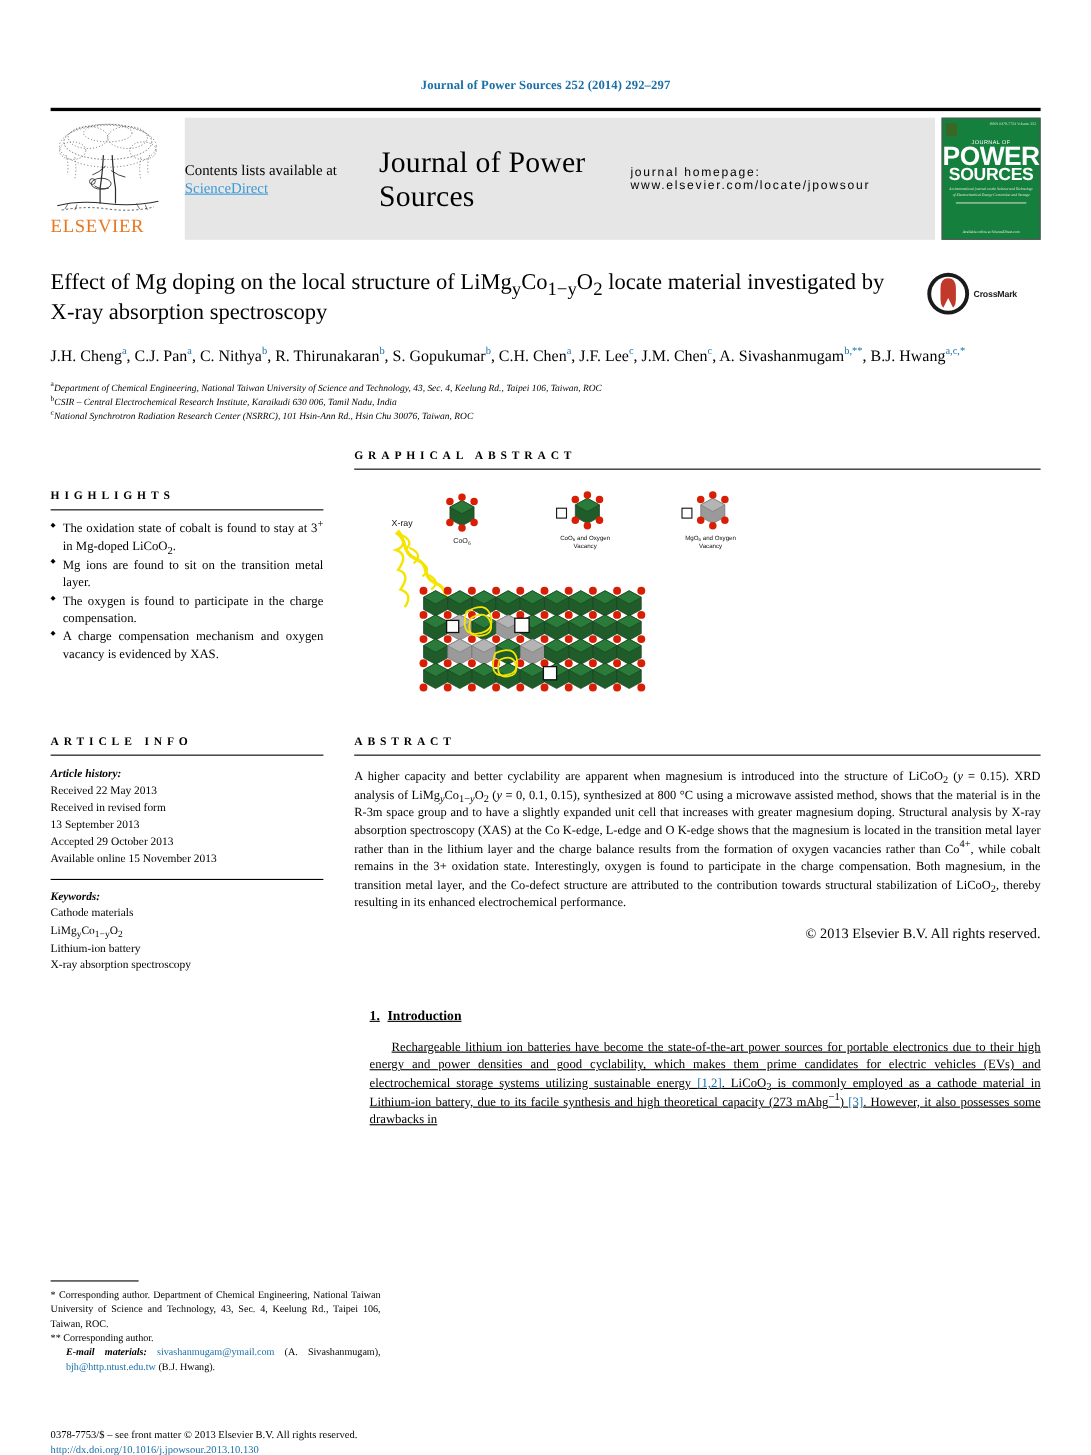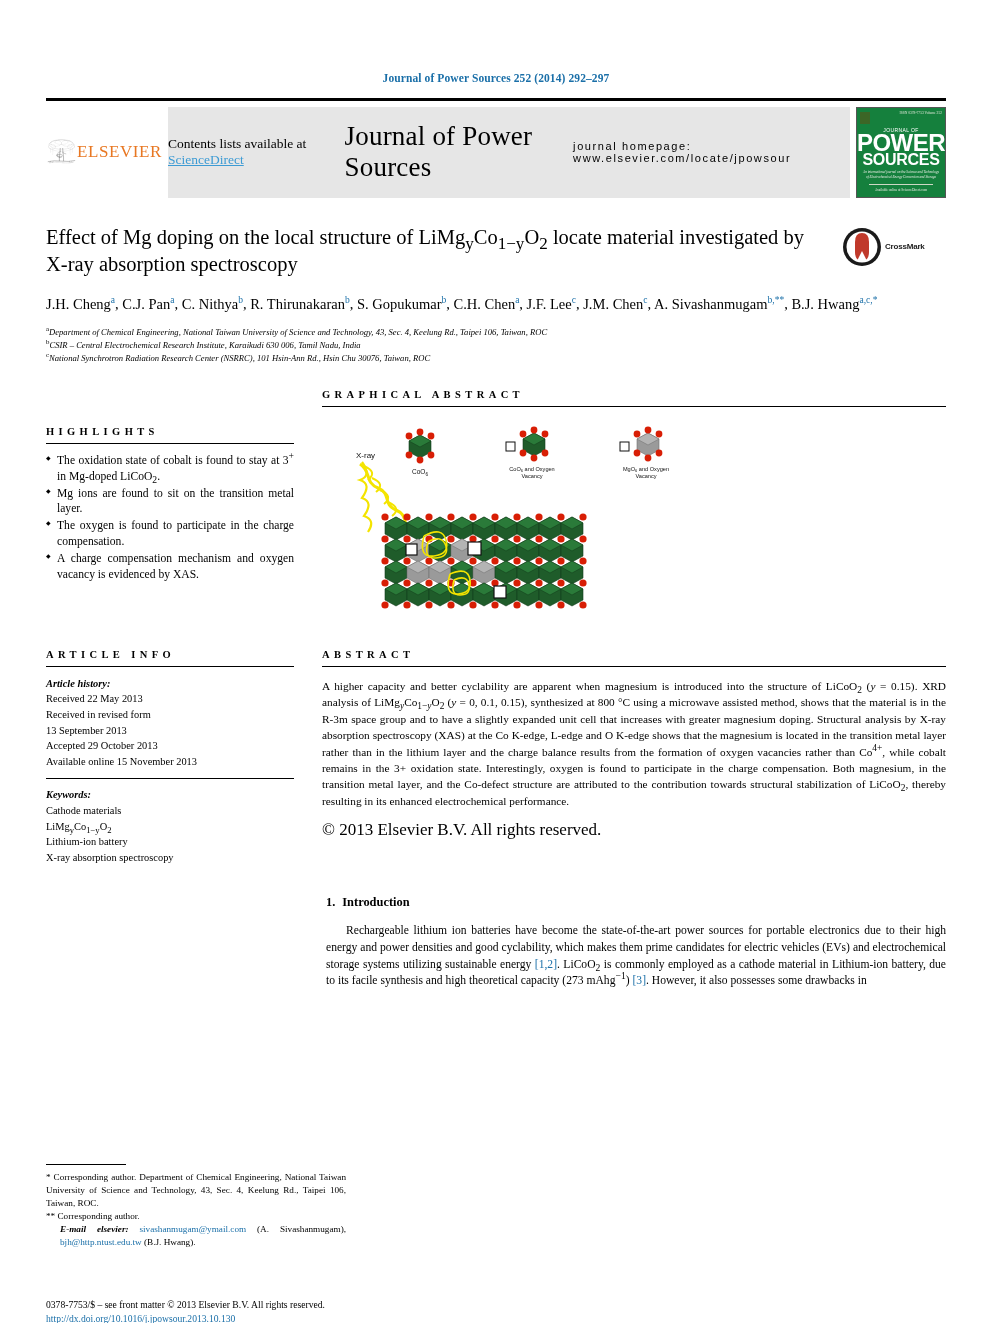--- a/index.html
+++ b/index.html
@@ -33,22 +33,22 @@
     border-top: 3px solid #000;
     padding-top: 6px;
     display: flex;
     align-items: stretch;
     gap: 6px;
   }
   .elsevier-logo {
     width: 116px;
     flex: 0 0 116px;
     display: flex;
-    flex-direction: row;
-    align-items: center;
+    flex-direction: column;
+    align-items: flex-start;
     justify-content: flex-end;
     padding-bottom: 2px;
   }
   .elsevier-tree { width: 104px; height: 88px; }
   .elsevier-word {
     font-family: "Liberation Serif", serif;
     font-size: 17px;
     letter-spacing: 0.6px;
     color: #E87722;
     font-weight: normal;
@@ -222,27 +222,27 @@
   .artinfo { font-size: 10.4px; line-height: 1.5; }
   .artinfo .lbl { font-style: italic; font-weight: bold; }
   .hr-thin2 { border-top: 1px solid #000; margin: 9px 0 8px 0; }
 
   .abstract-body {
     font-size: 11.3px;
     line-height: 1.45;
     text-align: justify;
   }
   .copyright {
-    text-align: left;
-    font-size: 17px;
+    text-align: right;
+    font-size: 13px;
     margin-top: 3px;
   }
 
   
-  .lower { margin: 30px 46px 16px 46px; display: flex; gap: 32px; }
+  .lower { margin: 30px 46px 16px 46px; display: flex; gap: 42px; text-decoration: underline; }
   .lower-left { flex: 0 0 248px; position: relative; }
   .lower-right { flex: 1 1 auto; }
   .intro-head {
     font-size: 12.4px;
     font-weight: bold;
     margin: 0 0 13px 0;
   }
   .intro-head .num { margin-right: 7px; }
   .intro-p {
     font-size: 11.6px;
@@ -611,21 +611,21 @@
       </h2>
       <p class="intro-p">Rechargeable lithium ion batteries have become the state-of-the-art power sources for portable electronics due to their high energy and power densities and good cyclability, which makes them prime candidates for electric vehicles (EVs) and electrochemical storage systems utilizing sustainable energy <a class="cite" href="#">[1,2]</a>. LiCoO<sub>2</sub> is commonly employed as a cathode material in Lithium-ion battery, due to its facile synthesis and high theoretical capacity (273&nbsp;mAhg<sup>−1</sup>) <a class="cite" href="#">[3]</a>. However, it also possesses some drawbacks in</p>
     </div>
   </div>
 
   <div class="footnotes">
     <div class="fn-rule"></div>
     <div class="fn-line">* Corresponding author. Department of Chemical Engineering, National Taiwan University of Science and Technology, 43, Sec. 4, Keelung Rd., Taipei 106, Taiwan, ROC.</div>
     <div class="fn-line">** Corresponding author.</div>
     <div class="fn-line" style="padding-left:14px">
-      <span class="fn-email">E-mail elsevier:</span>
+      <span class="fn-email">E-mail materials:</span>
       <a class="mail" href="#">sivashanmugam@ymail.com</a>
       <span>(A. Sivashanmugam),</span>
       <a class="mail" href="#"><span>bjh@http.</span><span>ntust.edu.tw</span></a>
       <span>(B.J. Hwang).</span>
     </div>
   </div>
 
   <div class="issn-block">
     <div>0378-7753/$ – see front matter © 2013 Elsevier B.V. All rights reserved.</div>
     <a class="doi" href="#">http://dx.doi.org/10.1016/j.jpowsour.2013.10.130</a>

